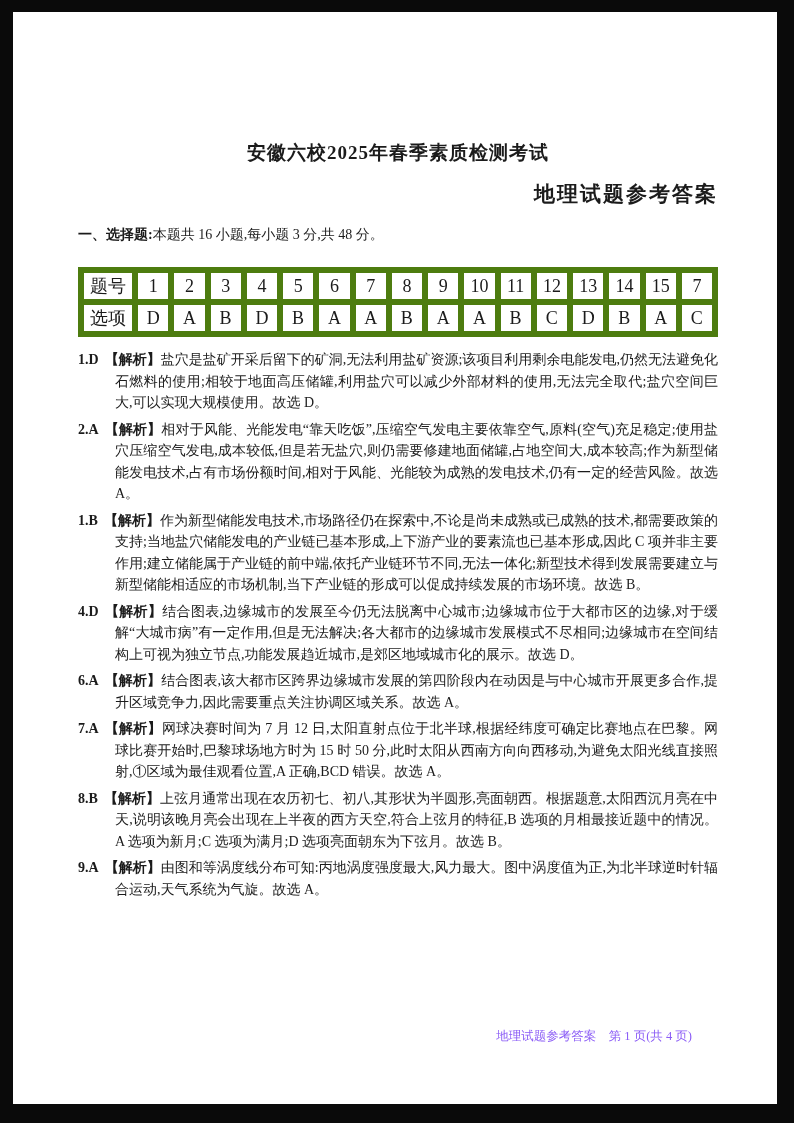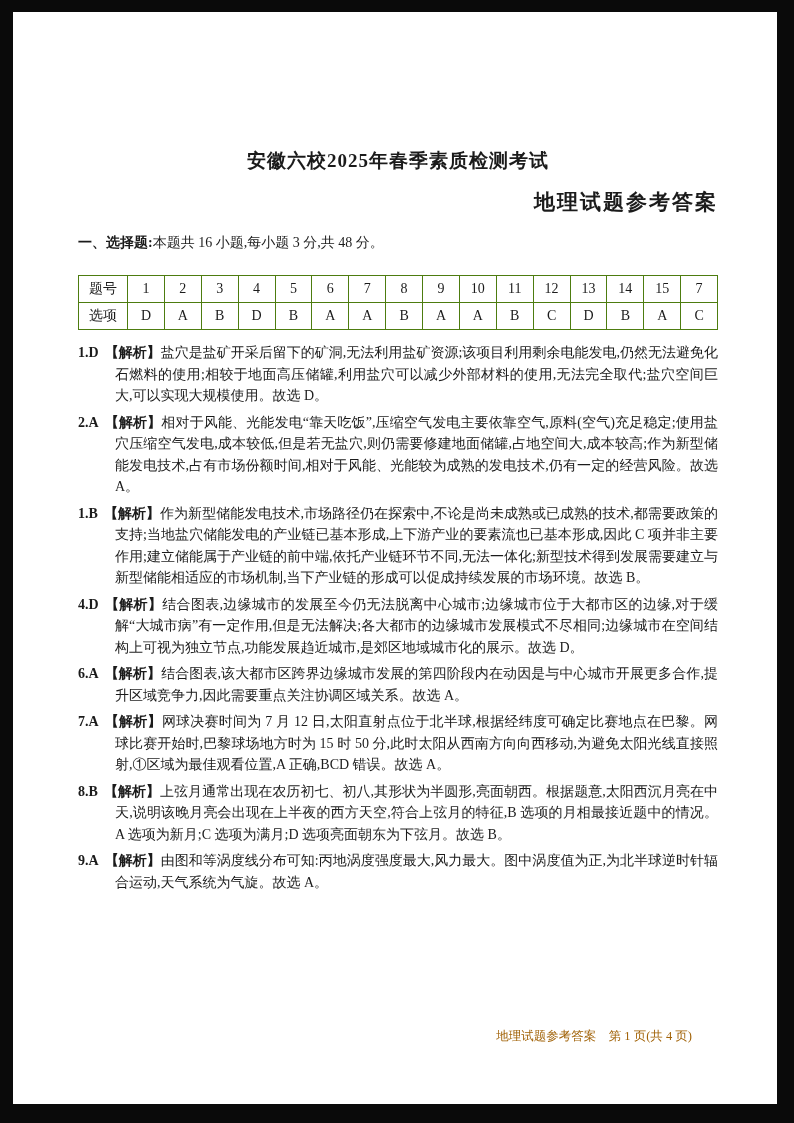--- a/index.html
+++ b/index.html
@@ -21,65 +21,65 @@
   .content{
     position:absolute;
     left:78px;top:136px;
     width:640px;
   }
   .doc-title{
     text-align:center;
     font-size:19px;
     font-weight:bold;
     letter-spacing:1px;
-    margin:12px 0 14px 0;
+    margin:4px 0 14px 0;
   }
   .doc-subtitle{
     text-align:right;
     font-size:21px;
     font-weight:bold;
     letter-spacing:2px;
     margin:0 0 18px 0;
   }
   .section-line{
     font-size:14px;
     margin:0 0 23px 0;
   }
   .section-line .bold{font-weight:bold;}
   table.answers{
     border-collapse:collapse;
     width:640px;
     table-layout:fixed;
     margin:0 0 12px 0;
   }
   table.answers td{
-    border:1px solid #4d7c0f;
+    border:6px solid #4d7c0f;
     height:26px;
     text-align:center;
     vertical-align:middle;
-    font-size:14px;
+    font-size:18px;
     padding:0;
   }
   table.answers td.label-cell{width:48px;}
   .expl{
     font-size:14px;
     line-height:21.5px;
     text-align:justify;
     margin:0 0 5px 0;
     padding-left:37px;
     text-indent:-37px;
   }
   .expl .num{font-weight:bold;padding-right:6px;}
   .expl .tag{font-weight:bold;margin-top:8px;}
   .footer{
     position:absolute;
     top:1028px;
     right:102px;
     font-size:12.5px;
-    color:#a16207;
+    color:#8b5cf6;
   }
 </style>
 </head>
 <body>
 
 <div class="edge edge-top"></div>
 <div class="edge edge-left"></div>
 <div class="edge edge-right"></div>
 <div class="edge edge-bottom"></div>
 

